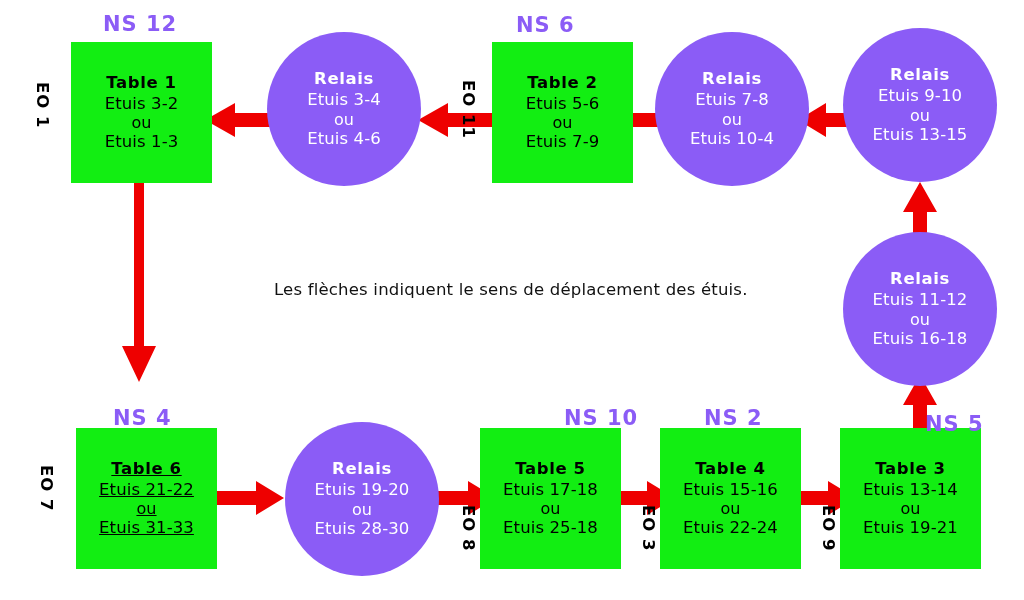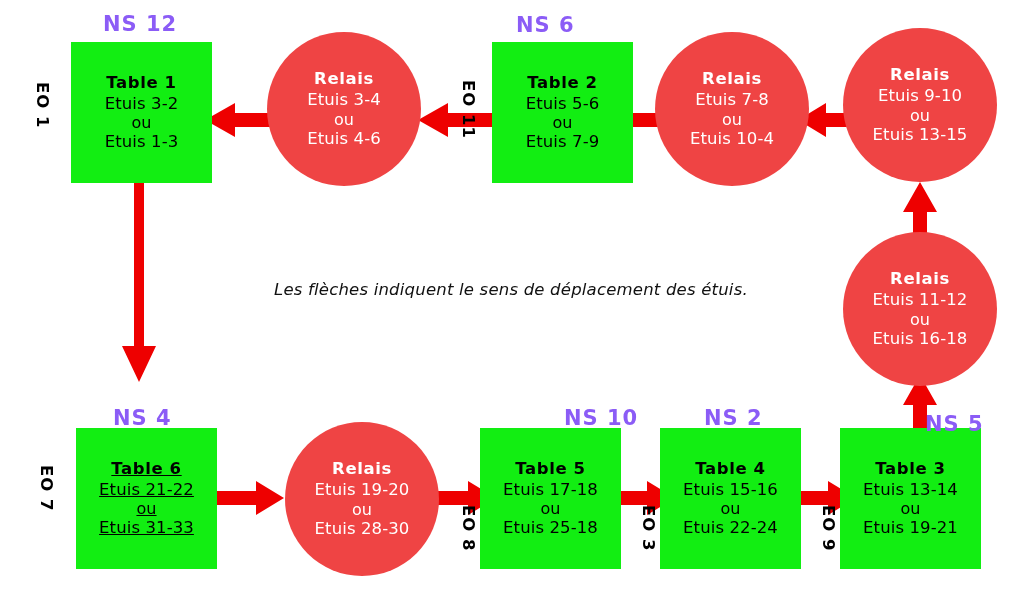--- a/index.html
+++ b/index.html
@@ -30,21 +30,21 @@
     line-height: 1.20;
     z-index: 3;
   }
   .node.table {
     background: #12ee12;
     color: #000000;
     width: 141px;
     height: 141px;
   }
   .node.relay {
-    background: #ef4444;
+    background: #8b5cf6;
     color: #ffffff;
     border-radius: 50%;
     width: 154px;
     height: 154px;
   }
   .node .ttl {
     font-weight: bold;
     font-size: 16.5px;
     letter-spacing: 0.6px;
     margin-bottom: 1px;
@@ -210,21 +210,21 @@
     <div class="ln">Etuis 13-15</div>
   </div>
 
   <div class="node relay" style="left:843px; top:232px;">
     <div class="ttl">Relais</div>
     <div class="ln">Etuis 11-12</div>
     <div class="ln ou">ou</div>
     <div class="ln">Etuis 16-18</div>
   </div>
 
-  <div id="caption" style="left:274px; top:280px;font-style:italic;">Les flèches indiquent le sens de déplacement des étuis.</div>
+  <div id="caption" style="left:274px; top:280px;">Les flèches indiquent le sens de déplacement des étuis.</div>
 
   <div class="ns-label" style="left:113px; top:406px;">NS 4</div>
 
   <div class="eo-label" style="left:56px; top:465px;">EO 7</div>
 
   <div class="node table" style="left:76px; top:428px;text-decoration:underline;">
     <div class="ttl">Table 6</div>
     <div class="ln">Etuis 21-22</div>
     <div class="ln ou">ou</div>
     <div class="ln">Etuis 31-33</div>

